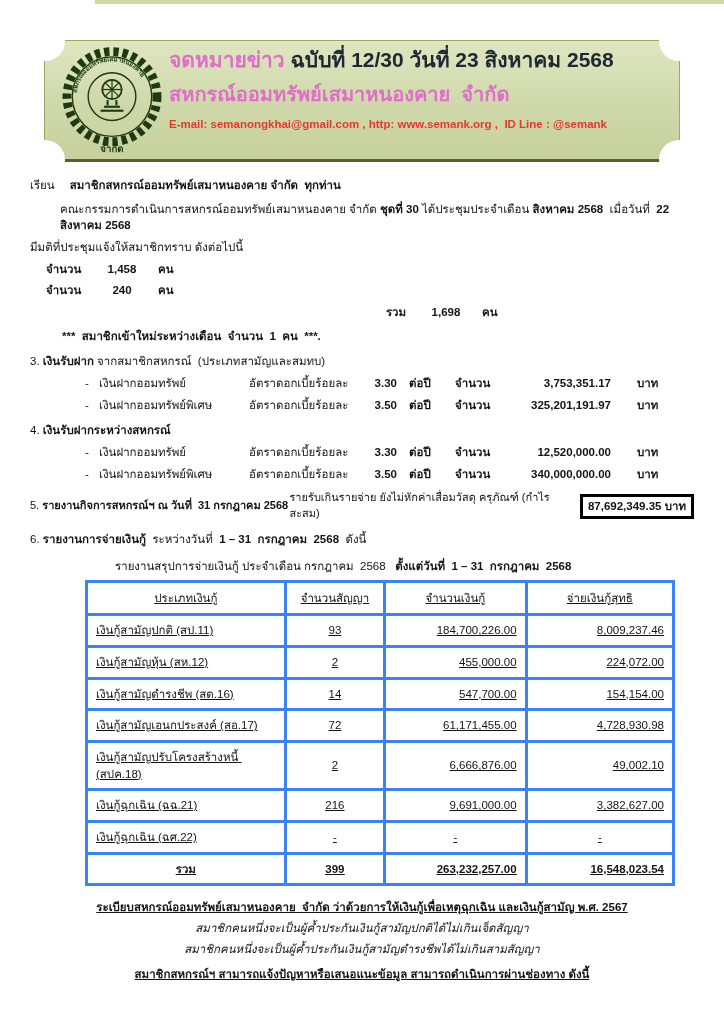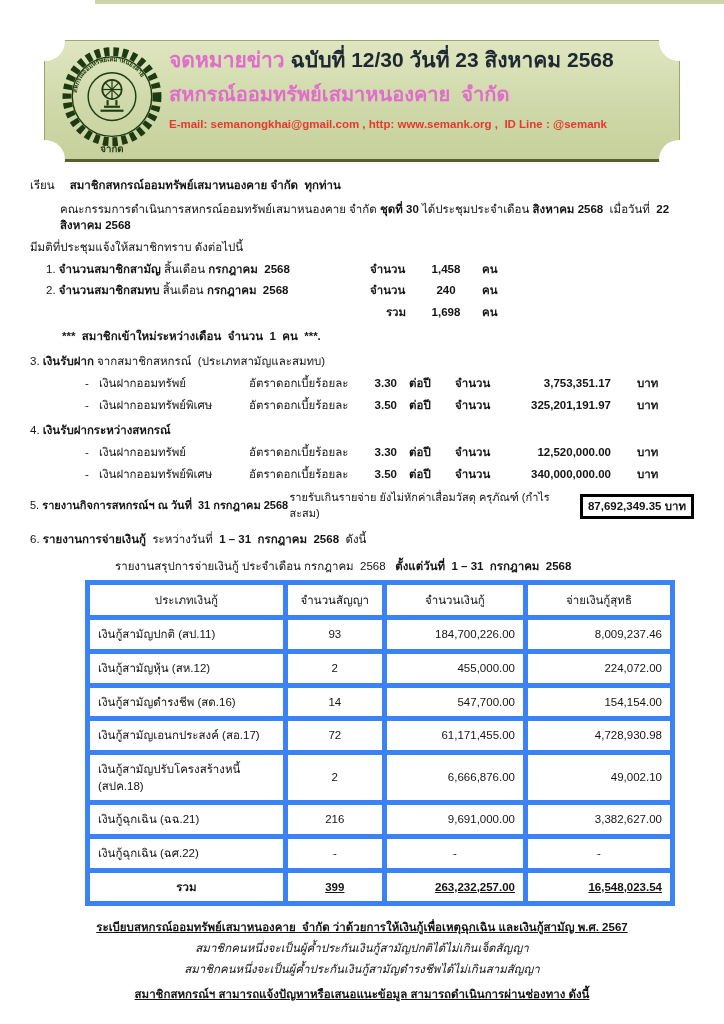--- a/index.html
+++ b/index.html
@@ -49,21 +49,21 @@
   .d-amt{width:104px;text-align:right;font-weight:bold;}
   .d-unit{width:40px;padding-left:26px;font-weight:bold;}
 
   .gtotal{margin-top:5px;margin-left:400px;font-weight:bold;text-decoration:underline;}
 
   .sec5{display:flex;align-items:center;margin-top:8px;font-size:11px;}
   .boxed{border:3px solid #000;font-weight:bold;padding:1px 5px;margin-left:2px;white-space:nowrap;font-size:11.5px;}
 
   .tbl-title{margin:10px 0 0 85px;}
   table.loans{width:590px;margin:5px 0 0 55px;border-collapse:collapse;border:2px solid #000;font-size:11.5px;}
-  table.loans th,table.loans td{border:5px solid #3b82f6;padding:6px 8px;}
+  table.loans th,table.loans td{border:3px solid #3b82f6;padding:6px 8px;text-decoration:underline;}
   table.loans th{font-weight:normal;text-align:center;padding:7px 4px;}
   .c{text-align:center;} .r{text-align:right;}
   .tot td{font-weight:bold;}
   .u{text-decoration:underline;}
 
   .center{text-align:center;}
   .rules-h{margin-top:13px;font-weight:bold;text-decoration:underline;}
   .ital{font-style:italic;margin-top:4px;font-family:"Liberation Serif",serif;font-size:11.5px;}
   .chan-h{margin-top:9px;font-weight:bold;text-decoration:underline;}
 </style>
@@ -119,27 +119,25 @@
 
     <div class="greeting">
       <span data-bind="greeting.salutation">เรียน</span>
       <span class="b" data-bind="greeting.recipient">สมาชิกสหกรณ์ออมทรัพย์เสมาหนองคาย จำกัด  ทุกท่าน</span>
     </div>
 
     <div class="para1"><span data-bind="greeting.p1_r1">คณะกรรมการดำเนินการสหกรณ์ออมทรัพย์เสมาหนองคาย จำกัด </span><span class="b" data-bind="greeting.p1_b1">ชุดที่ 30</span><span data-bind="greeting.p1_r2"> ได้ประชุมประจำเดือน </span><span class="b" data-bind="greeting.p1_b2">สิงหาคม 2568</span><span data-bind="greeting.p1_r3">  เมื่อวันที่  </span><span class="b" data-bind="greeting.p1_b3">22  สิงหาคม 2568</span></div>
     <div class="para2" data-bind="greeting.p2">มีมติที่ประชุมแจ้งให้สมาชิกทราบ ดังต่อไปนี้</div>
 
     <div class="mrow">
-      <span class="m-main"><span data-bind="members.item1.no">1.</span> <span class="b" data-bind="members.item1.label">จำนวนสมาชิกสามัญ</span><span data-bind="members.item1.mid"> สิ้นเดือน </span><span class="b" data-bind="members.item1.month">กรกฎาคม  2568</span></span>
       <span class="m-l" data-bind="members.item1.qty_label">จำนวน</span>
       <span class="m-q" data-bind="members.item1.qty">1,458</span>
       <span class="m-u" data-bind="members.item1.unit">คน</span>
     </div>
     <div class="mrow">
-      <span class="m-main"><span data-bind="members.item2.no">2.</span> <span class="b" data-bind="members.item2.label">จำนวนสมาชิกสมทบ</span><span data-bind="members.item2.mid"> สิ้นเดือน </span><span class="b" data-bind="members.item2.month">กรกฎาคม  2568</span></span>
       <span class="m-l" data-bind="members.item2.qty_label">จำนวน</span>
       <span class="m-q" data-bind="members.item2.qty">240</span>
       <span class="m-u" data-bind="members.item2.unit">คน</span>
     </div>
     <div class="mrow">
       <span class="m-main"></span>
       <span class="m-l" style="text-align:center" data-bind="members.total.label">รวม</span>
       <span class="m-q" data-bind="members.total.qty">1,698</span>
       <span class="m-u" data-bind="members.total.unit">คน</span>
     </div>

